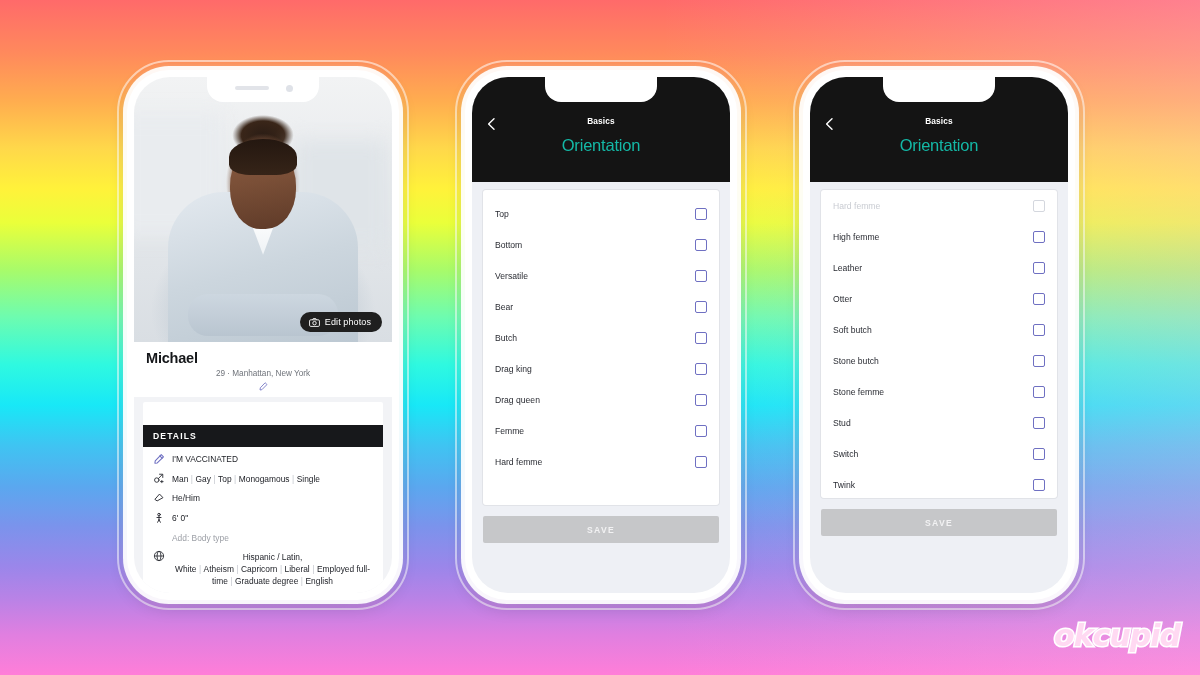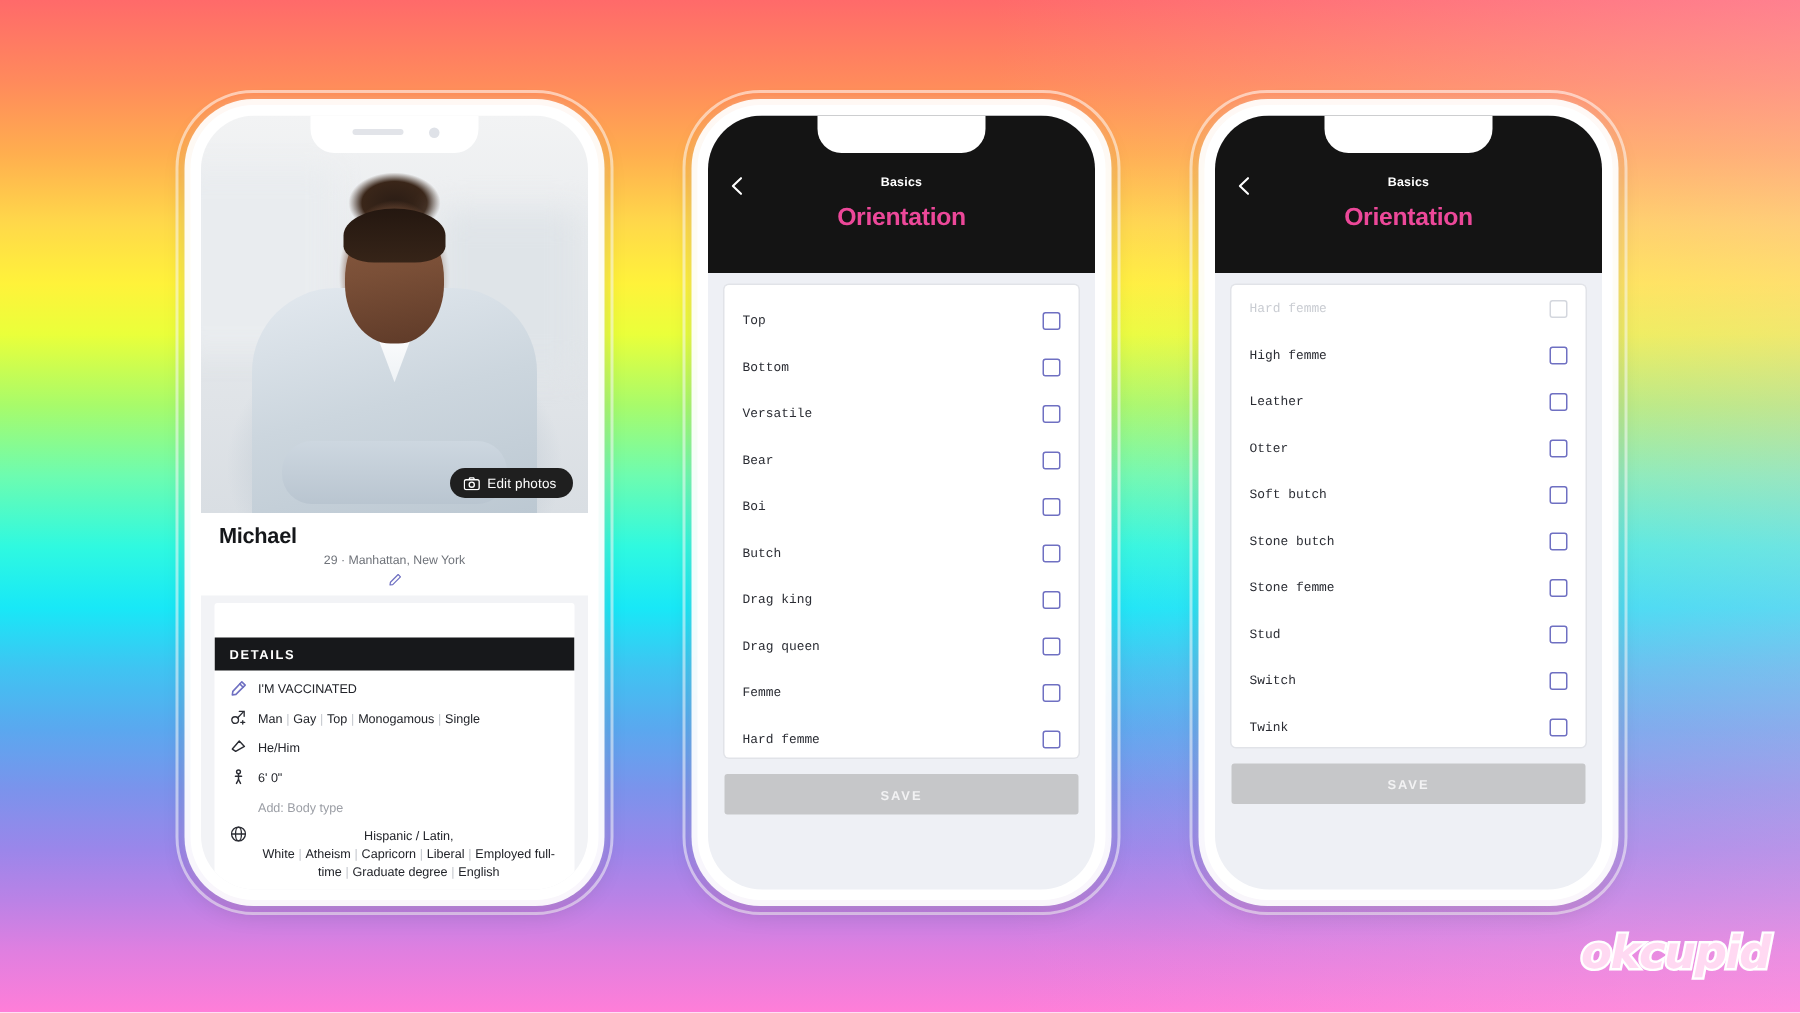--- a/index.html
+++ b/index.html
@@ -231,44 +231,43 @@
   .hdr-eyebrow {
     text-align: center;
     color: #ffffff;
     font-size: 8.3px;
     font-weight: 700;
     letter-spacing: .15px;
     margin-top: 17px;
   }
   .hdr-title {
     text-align: center;
-    color: #ec4899;
+    color: #14b8a6;
     font-size: 16.5px;
-    font-weight: 700;
+    font-weight: 400;
     letter-spacing: -.2px;
     margin-top: 10px;
   }
 
   .list-area { padding: 8px 11px 0 11px; position: relative; }
   .list-card {
     background: #fff;
     border-radius: 3px;
     box-shadow: 0 0 0 1px rgba(0,0,0,0.05);
     padding: 0 12px;
     overflow: hidden;
   }
   #phone2 .list-card { height: 315px; padding-top: 8px; }
   #phone3 .list-card { height: 308px; padding-top: 0; }
 
   .opt-row {
     display: flex; align-items: center; justify-content: space-between;
     height: 31px;
     font-size: 8.6px;
     color: #2a2c33;
-    font-family: Liberation Mono, monospace;
   }
   .opt-row.faded { color: #c9ccd2; }
   .opt-row.faded .cbx { border-color: #d4d7de; }
   .cbx {
     width: 12px; height: 12px;
     border: 1.4px solid #6f70c2;
     border-radius: 2px;
     background: #fff;
   }
 
@@ -454,24 +453,20 @@
               </div>
               <div class="opt-row">
                 <span>Versatile</span>
                 <span class="cbx"></span>
               </div>
               <div class="opt-row">
                 <span>Bear</span>
                 <span class="cbx"></span>
               </div>
               <div class="opt-row">
-                <span>Boi</span>
-                <span class="cbx"></span>
-              </div>
-              <div class="opt-row">
                 <span>Butch</span>
                 <span class="cbx"></span>
               </div>
               <div class="opt-row">
                 <span>Drag king</span>
                 <span class="cbx"></span>
               </div>
               <div class="opt-row">
                 <span>Drag queen</span>
                 <span class="cbx"></span>

